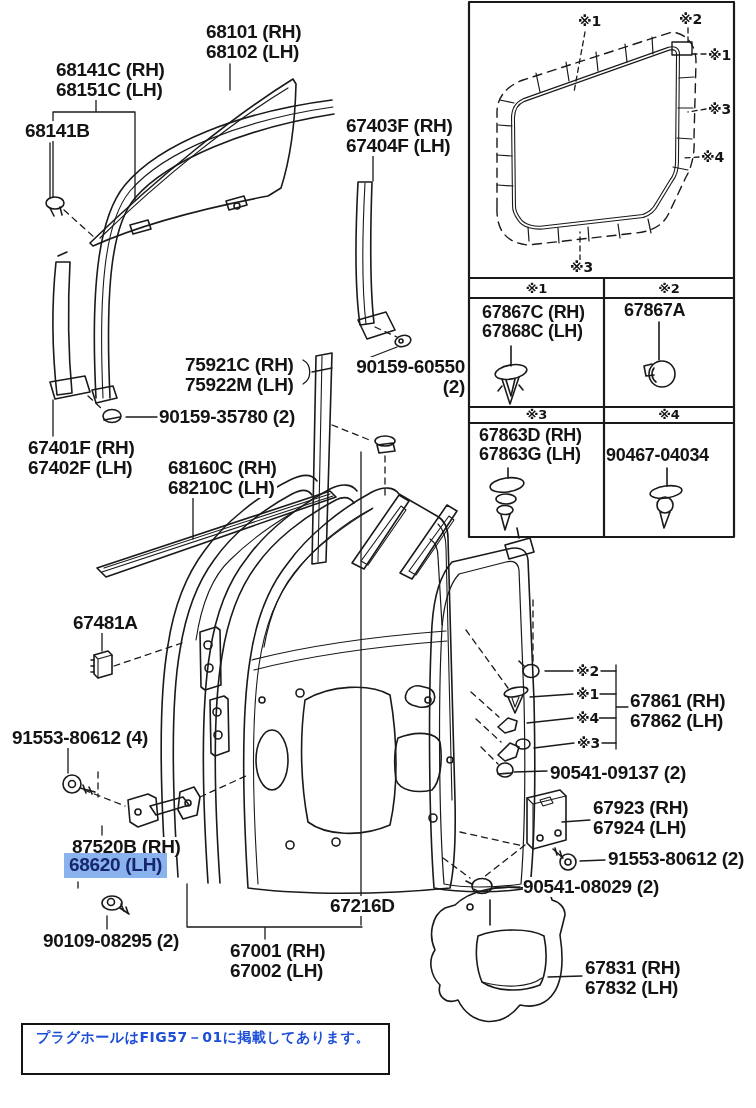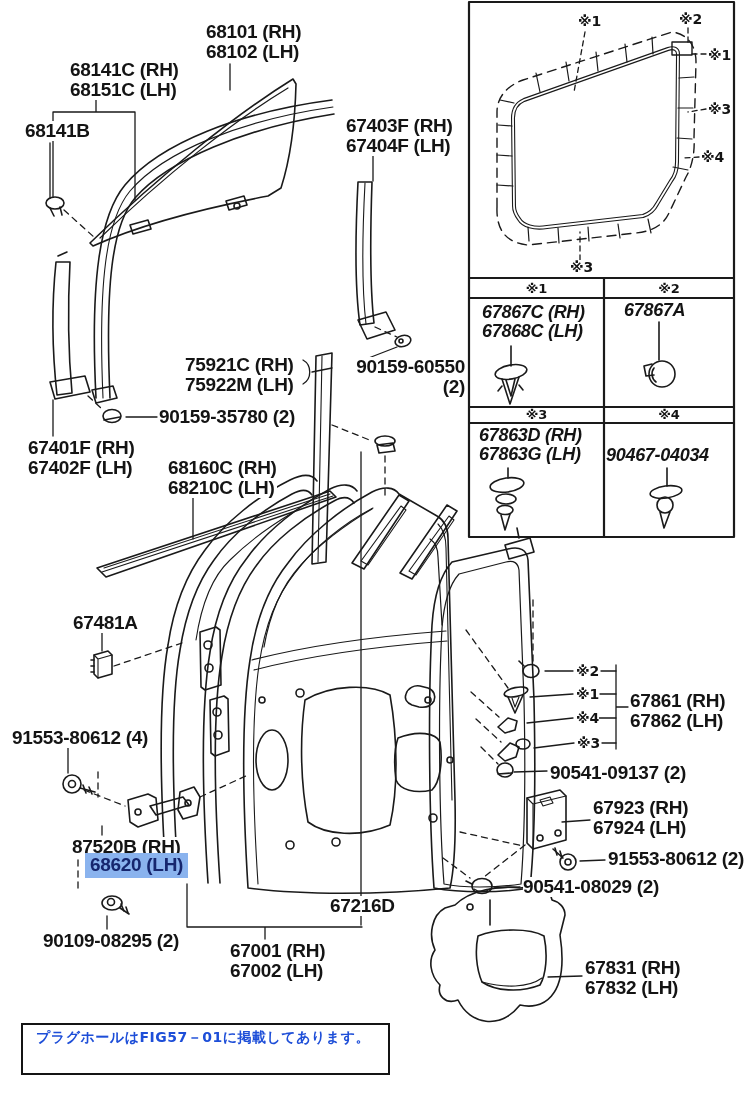--- a/index.html
+++ b/index.html
@@ -4,28 +4,28 @@
 <style>
   html,body{margin:0;padding:0;}
   body{width:756px;height:1108px;position:relative;background:#ffffff;overflow:hidden;
        font-family:"Liberation Sans",sans-serif;}
   #canvas{position:absolute;inset:0;width:756px;height:1043px;}
   svg.art{position:absolute;left:0;top:0;z-index:1;}
   .lbl{position:absolute;z-index:3;font:bold 19px/20px "Liberation Sans",sans-serif;
        color:#141414;white-space:nowrap;letter-spacing:-0.3px;background:#fff;}
   .lbl .ln{display:block;}
   .lbl.alignr .ln{text-align:right;}
-  .lbl.hl{background:#8ab3ee;color:#16266e;padding:2px 5px 3px 5px;margin-left:21px;}
+  .lbl.hl{background:#8ab3ee;color:#16266e;padding:2px 5px 3px 5px;}
   .mk{position:absolute;z-index:3;font:bold 14px/15px "DejaVu Sans","Liberation Sans",sans-serif;
       color:#141414;white-space:nowrap;background:#fff;}
   .th{position:absolute;z-index:3;font:bold 13px/14px "DejaVu Sans","Liberation Sans",sans-serif;
       text-align:center;color:#141414;}
   .tlbl{position:absolute;z-index:3;font:bold 18px/19px "Liberation Sans",sans-serif;
         color:#141414;white-space:nowrap;letter-spacing:-0.3px;}
-  .tlbl .ln{display:block;font-style:italic;}
+  .tlbl .ln{display:block;}
   #note-box{position:absolute;left:21px;top:1023px;width:365px;height:48px;
             border:2px solid #141414;z-index:2;background:#fff;}
   #note-l1{position:absolute;left:36px;top:1029px;z-index:3;
            font:bold 14px/16px "DejaVu Sans","Liberation Sans",sans-serif;letter-spacing:0.5px;color:#1d4ed8;}
   #note-l2{position:absolute;left:96px;top:1046px;z-index:3;color:#141414;
            font:bold 15px/20px "Liberation Sans",sans-serif;letter-spacing:1px;}
   #note-l2 .fig{font-size:19px;letter-spacing:0;}
   #dwg-code{position:absolute;left:688px;top:1136px;z-index:3;
             font:bold 15px/16px "Liberation Sans",sans-serif;color:#141414;}
 </style>
@@ -351,21 +351,21 @@
     <line x1="471" y1="692" x2="499" y2="717"></line>
     <line x1="476" y1="719" x2="501" y2="742"></line>
     <line x1="481" y1="747" x2="498" y2="764"></line>
   </g>
 </svg>
 
 <div class="lbl" style="left:206px;top:22px">
   <span class="ln">68101 (RH)</span>
   <span class="ln">68102 (LH)</span>
 </div>
-<div class="lbl" style="left:70px;top:60px">
+<div class="lbl" style="left:56px;top:60px">
   <span class="ln">68141C (RH)</span>
   <span class="ln">68151C (LH)</span>
 </div>
 <div class="lbl" style="left:25px;top:121px">
   <span class="ln">68141B</span>
 </div>
 <div class="lbl" style="left:346px;top:116px">
   <span class="ln">67403F (RH)</span>
   <span class="ln">67404F (LH)</span>
 </div>

